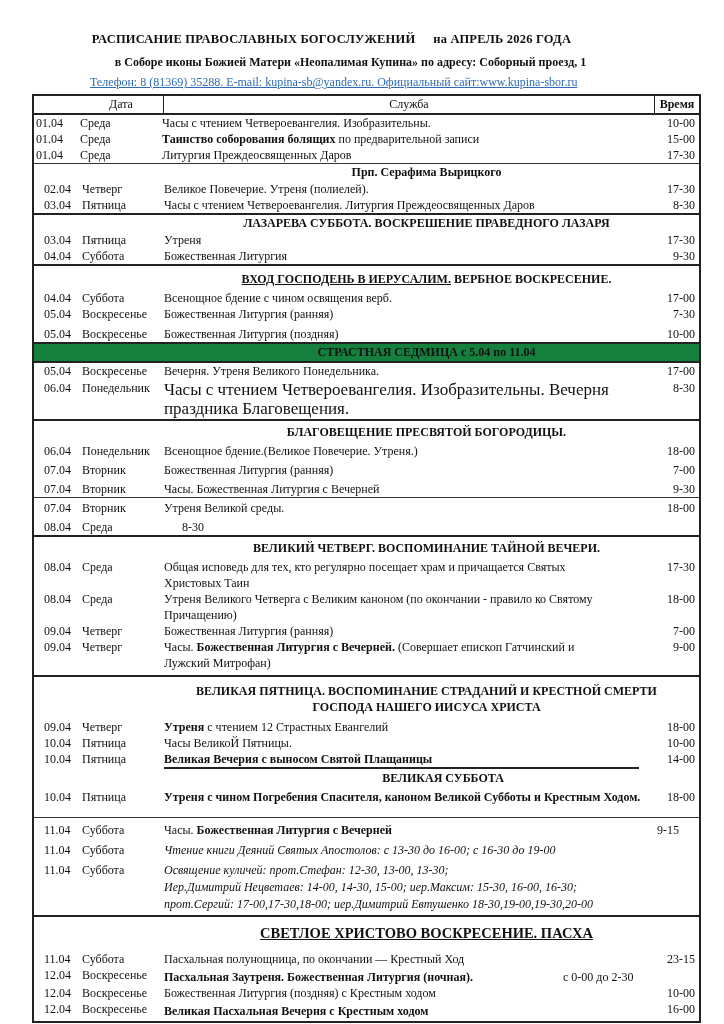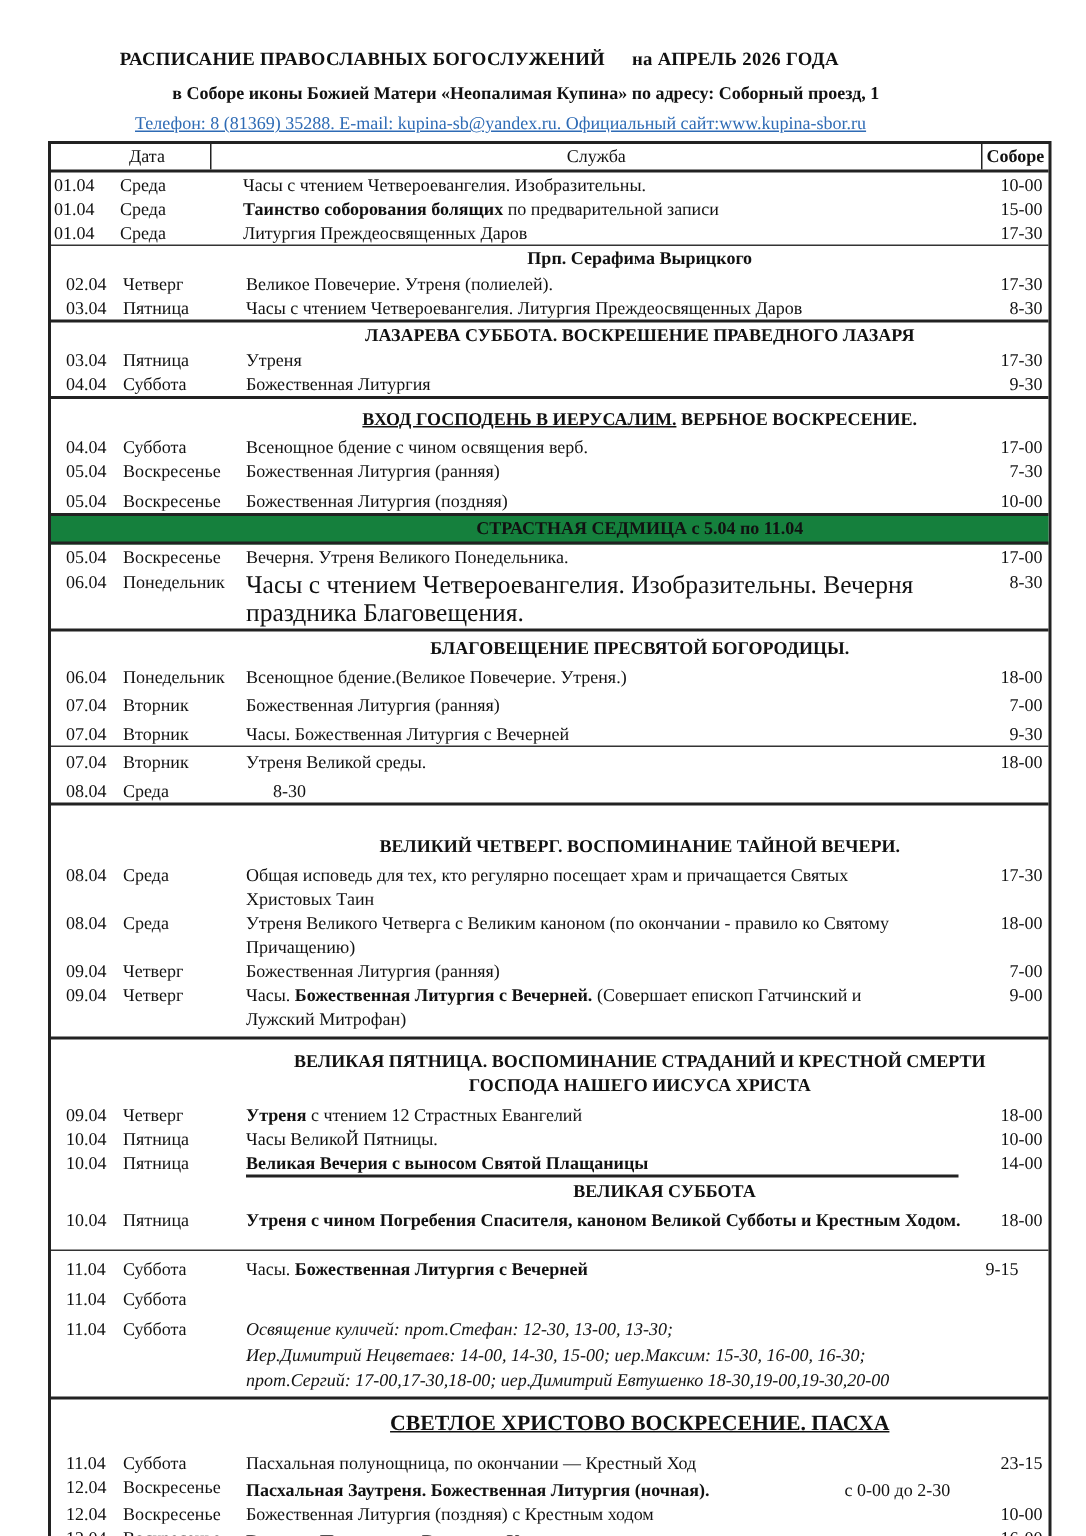--- a/index.html
+++ b/index.html
@@ -3,21 +3,21 @@
   <meta charset="utf-8">
   <style>
     html, body { margin: 0; padding: 0; background: #ffffff; }
     body {
       width: 724px; height: 1024px; overflow: hidden;
       font-family: "Liberation Serif", "DejaVu Serif", serif;
       color: #111111;
       position: relative;
     }
     .title {
-      position: absolute; left: 0; width: 639px; top: 32px;
+      position: absolute; left: 12px; width: 639px; top: 32px;
       font-size: 12.5px; font-weight: bold; letter-spacing: 0.2px;
       text-align: center;
     }
     .title .sp { display: inline-block; width: 18px; }
     .subtitle {
       position: absolute; left: 0; width: 701px; top: 55px;
       font-size: 12px; font-weight: bold; text-align: center;
     }
     .contact {
       position: absolute; left: 68px; top: 75px;
@@ -31,21 +31,21 @@
       position: absolute; left: 32px; top: 94px; width: 669px;
       border: 2px solid #222;
       border-bottom-width: 2px;
       box-sizing: border-box;
       font-size: 12px;
     }
     .thead {
       display: flex; height: 17px; border-bottom: 2px solid #222;
       font-weight: normal;
     }
-    .thead .h-date { width: 107px; border-right: 1.5px solid #222; padding-left: 52px; box-sizing: border-box; line-height: 17px; }
+    .thead .h-date { width: 107px; border-right: 1.5px solid #222; padding-left: 52px; box-sizing: border-box; line-height: 17px; margin-left: 23px; }
     .thead .h-svc { flex: 1; text-align: center; border-right: 1.5px solid #222; line-height: 17px; }
     .thead .h-time { width: 44px; text-align: center; font-weight: bold; line-height: 17px; }
 
     .section { border-bottom: 2px solid #222; }
     .section.last { border-bottom: none; }
     .section.thin { border-bottom: 1.2px solid #333; }
     .sec-title {
       text-align: center; font-weight: bold; font-size: 12px;
       padding-left: 120px; line-height: 17px;
     }
@@ -74,21 +74,21 @@
 <div class="title">
   <span>РАСПИСАНИЕ  ПРАВОСЛАВНЫХ  БОГОСЛУЖЕНИЙ</span><span class="sp"></span><span>на АПРЕЛЬ 2026 ГОДА</span>
 </div>
 <div class="subtitle">в Соборе  иконы Божией Матери «Неопалимая Купина» по адресу: Соборный проезд, 1</div>
 <div class="contact"><span class="lead"></span><span>Телефон: 8 (81369) 35288. E-mail: kupina-sb@yandex.ru. Официальный сайт:www.kupina-sbor.ru</span></div>
 
 <div class="table">
   <div class="thead">
     <div class="h-date">Дата</div>
     <div class="h-svc">Служба</div>
-    <div class="h-time">Соборе</div>
+    <div class="h-time">Время</div>
   </div>
 
   <div class="section thin">
     <div class="row">
       <span class="d">01.04</span>
       <span class="w">Среда</span>
       <span class="s">Часы с чтением Четвероевангелия. Изобразительны.</span>
       <span class="t">10-00</span>
     </div>
     <div class="row">
@@ -209,21 +209,21 @@
     </div>
     <div class="gap" style="height:3px"></div>
     <div class="row indent">
       <span class="d">08.04</span>
       <span class="w">Среда</span>
       <span class="t">8-30</span>
     </div>
   </div>
 
   <div class="section">
-    <div class="sec-title" style="line-height:22px;margin-top:16px;">ВЕЛИКИЙ ЧЕТВЕРГ. ВОСПОМИНАНИЕ ТАЙНОЙ ВЕЧЕРИ.</div>
+    <div class="sec-title" style="line-height:22px;">ВЕЛИКИЙ ЧЕТВЕРГ. ВОСПОМИНАНИЕ ТАЙНОЙ ВЕЧЕРИ.</div>
     <div class="row indent">
       <span class="d">08.04</span>
       <span class="w">Среда</span>
       <span class="s" style="padding-right:40px">Общая исповедь для тех, кто регулярно посещает храм и причащается Святых Христовых Таин</span>
       <span class="t">17-30</span>
     </div>
     <div class="row indent">
       <span class="d">08.04</span>
       <span class="w">Среда</span>
       <span class="s" style="padding-right:40px">Утреня Великого Четверга с Великим каноном (по окончании - правило ко Святому Причащению)</span>
@@ -280,20 +280,21 @@
     <div class="row indent" style="padding-top:4px;">
       <span class="d">11.04</span>
       <span class="w">Суббота</span>
       <span class="s"><span>Часы. </span><span class="b">Божественная Литургия с  Вечерней</span></span>
       <span class="t" style="text-align:left;padding-left:2px;">9-15</span>
     </div>
     <div class="gap" style="height:4px"></div>
     <div class="row indent">
       <span class="d">11.04</span>
       <span class="w">Суббота</span>
+      <span class="s i">Чтение книги Деяний Святых Апостолов: с 13-30 до 16-00; с 16-30 до 19-00</span>
       <span class="t"></span>
     </div>
     <div class="gap" style="height:4px"></div>
     <div class="row indent" style="padding-bottom:2px;">
       <span class="d">11.04</span>
       <span class="w">Суббота</span>
       <span class="s i" style="line-height:17px;">
         <div>Освящение куличей:   прот.Стефан: 12-30, 13-00, 13-30;</div>
         <div>Иер.Димитрий Нецветаев: 14-00, 14-30, 15-00; иер.Максим: 15-30, 16-00, 16-30;</div>
         <div>прот.Сергий: 17-00,17-30,18-00; иер.Димитрий Евтушенко 18-30,19-00,19-30,20-00</div>

